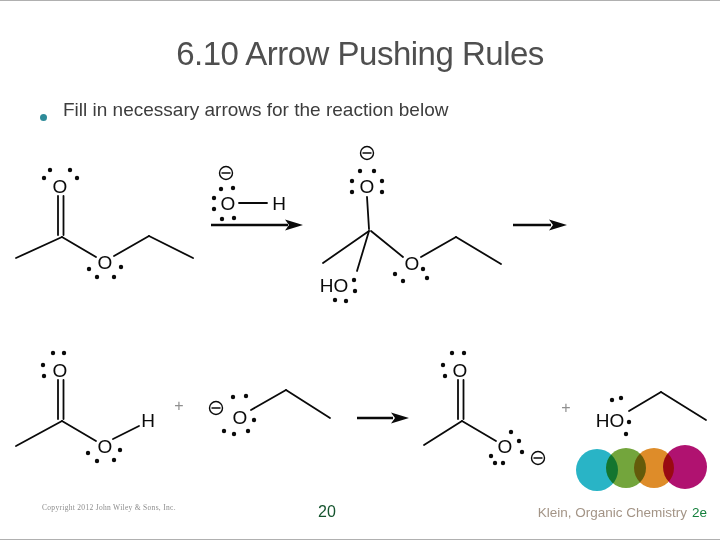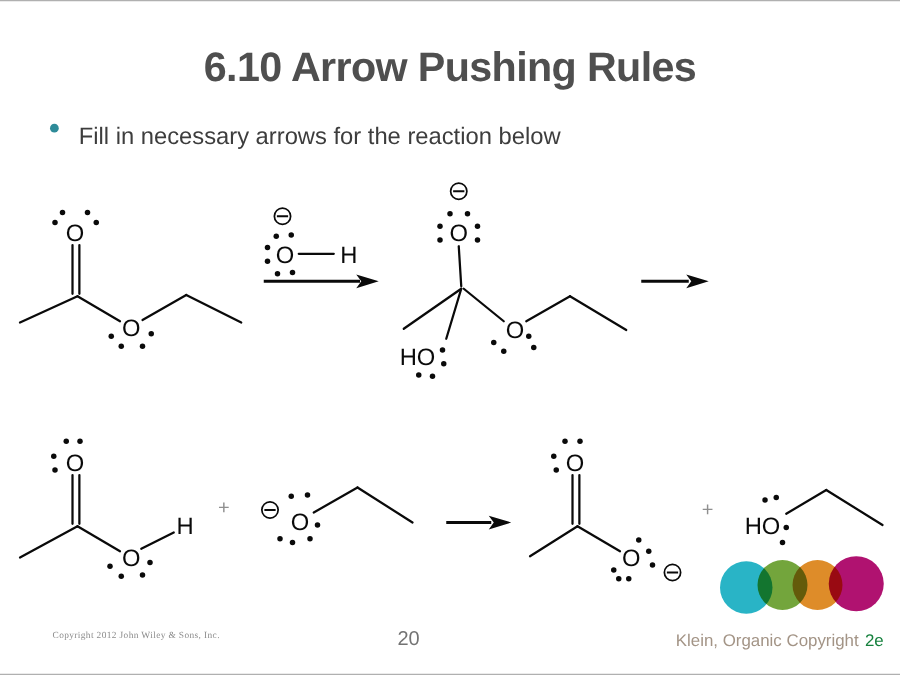--- a/index.html
+++ b/index.html
@@ -3,38 +3,38 @@
 <meta charset="utf-8">
 <style>
   html,body{margin:0;padding:0;background:#fff;}
   .slide{
     position:relative;width:720px;height:540px;background:#ffffff;overflow:hidden;
     font-family:"Liberation Sans",sans-serif;
     border-top:1px solid #b0b0b0;border-bottom:1px solid #b0b0b0;box-sizing:border-box;
   }
   .title{
     position:absolute;top:34px;left:0;width:720px;margin:0;text-align:center;
-    font-size:33px;font-weight:700;letter-spacing:-0.5px;color:#4f4f4f;
+    font-size:33px;font-weight:400;letter-spacing:-0.5px;color:#4f4f4f;
   }
-  .bullet-row{position:absolute;top:98px;left:40px;display:flex;align-items:flex-start;}
+  .bullet-row{position:absolute;top:98px;left:40px;display:flex;align-items:flex-end;}
   .bullet-marker{width:7px;height:7px;border-radius:50%;background:#2e8b99;margin-right:16px;flex:none;}
   .bullet-text{font-size:19px;font-weight:500;color:#3d3d3d;}
   svg.diagram{position:absolute;top:0;left:0;}
   svg .bond{stroke:#0a0a0a;stroke-width:1.8;fill:none;stroke-linecap:round;}
   svg .dot{fill:#0a0a0a;}
   svg .atom{font-family:"Liberation Sans",sans-serif;font-size:19px;fill:#0a0a0a;text-anchor:middle;}
   svg .charge{stroke:#0a0a0a;stroke-width:1.4;fill:none;}
   svg .chargeline{stroke:#0a0a0a;stroke-width:1.5;}
   svg .arrowline{stroke:#0a0a0a;stroke-width:2.4;}
   svg .arrowhead{fill:#0a0a0a;}
   svg .plus{font-family:"Liberation Sans",sans-serif;font-size:16px;fill:#8f8f8f;text-anchor:middle;}
   .footer-copyright{
     position:absolute;left:42px;top:502px;font-size:7.5px;letter-spacing:0.3px;color:#8c8c8c;font-family:Liberation Serif, serif;
   }
-  .footer-page{position:absolute;left:318px;top:502px;font-size:16px;color:#737373;}
+  .footer-page{position:absolute;left:318px;top:502px;font-size:16px;color:#14532d;}
   .footer-attribution{position:absolute;right:13px;top:504px;font-size:13.5px;color:#a39486;}
   .footer-attribution .edition{color:#15803d;margin-left:5px;}
   .logo-group{isolation:isolate;}
   .logo-group circle{mix-blend-mode:multiply;}
 </style>
 </head>
 <body>
 
 <div class="slide">
 
@@ -217,16 +217,16 @@
       <circle cx="597" cy="469" r="21" fill="#29b4c6"></circle>
       <circle cx="626" cy="467" r="20" fill="#73a53c"></circle>
       <circle cx="654" cy="467" r="20" fill="#de8c29"></circle>
       <circle cx="685" cy="466" r="22" fill="#b01270"></circle>
     </g>
   </svg>
 
   <div class="footer-copyright">Copyright 2012 John Wiley &amp; Sons, Inc.</div>
   <div class="footer-page">20</div>
   <div class="footer-attribution">
-    <span>Klein, Organic Copyright</span><span class="edition">2e</span>
+    <span>Klein, Organic Chemistry</span><span class="edition">2e</span>
   </div>
 
 </div>
 
 </body></html>

